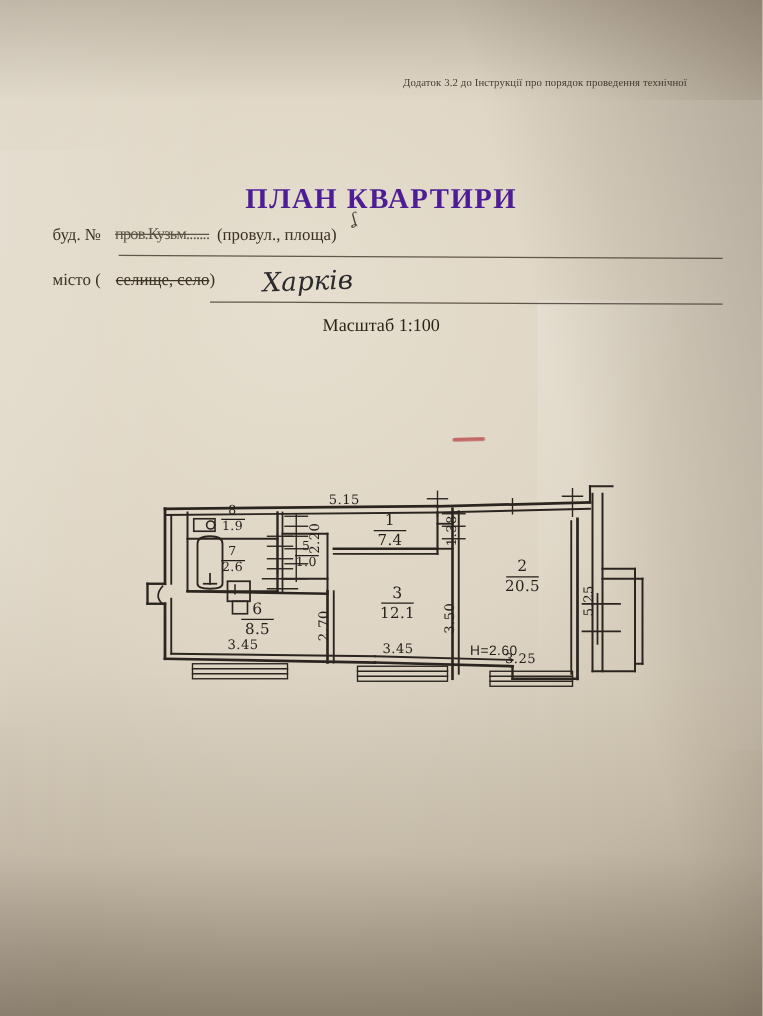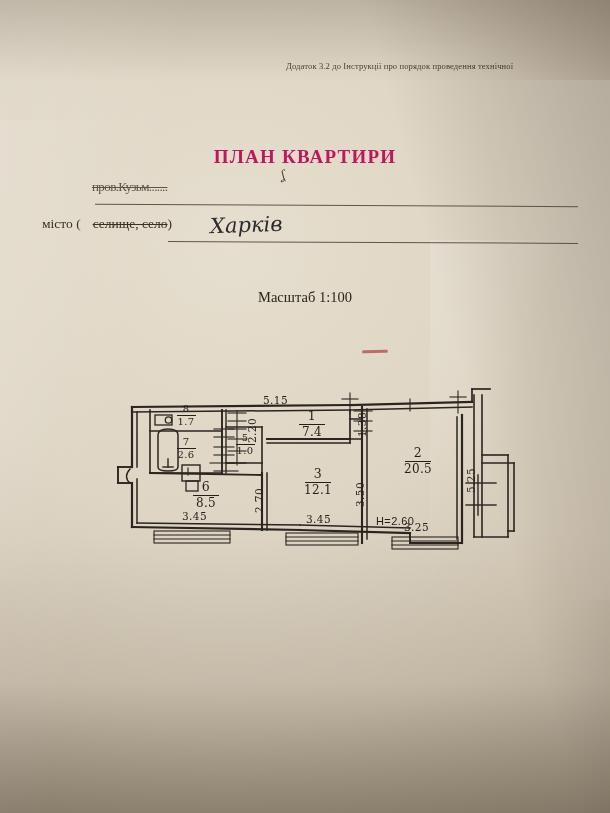--- a/index.html
+++ b/index.html
@@ -30,28 +30,28 @@
   .crease.c2{left:470px;top:80px;width:140px;height:520px;
     background:linear-gradient(80deg, rgba(255,255,255,0) 40%, rgba(255,255,255,.13) 100%);}
   .crease.c3{left:0px;top:120px;width:120px;height:460px;
     background:linear-gradient(280deg, rgba(255,255,255,0) 40%, rgba(255,255,255,.10) 100%);}
 
   #content{position:absolute;inset:0;}
 
   
   .hdr{
     position:absolute;right:24px;top:60px;width:300px;
-    font-size:8.6px;line-height:1.55;text-align:left;
+    font-size:8.6px;line-height:1.55;text-align:center;
     color:#3a3228;letter-spacing:.1px;
     font-family:"Liberation Serif", serif;
     opacity:.92;
   }
   .title{
     position:absolute;left:0;right:0;top:146px;text-align:center;
-    font-size:19px;font-weight:bold;letter-spacing:1.2px;color:#be185d;
+    font-size:23px;font-weight:bold;letter-spacing:1.2px;color:#4c1d95;
   }
   .formline{position:absolute;left:42px;color:#3a3124;font-size:13.5px;}
   .formline .strike{text-decoration:line-through;text-decoration-thickness:1px;margin-left:12px;}
   #l1{top:180px;}
   #l2{top:216px;}
   .rule{position:absolute;height:0;border-top:1.1px solid #4a4034;opacity:.85;}
   #rule1{left:95px;top:205px;width:483px;transform:rotate(.28deg);}
   #rule2{left:168px;top:242px;width:410px;transform:rotate(.25deg);}
   .hand{
     font-family:"DejaVu Serif", serif;font-style:italic;
@@ -59,21 +59,21 @@
   }
   #addr{
     position:absolute;left:92px;top:179px;font-size:13px;
     color:#4a4136;letter-spacing:-.6px;
     filter:blur(.35px);opacity:.88;
   }
   #addr .smudge{text-decoration:line-through;text-decoration-thickness:1px;}
   #addrTick{position:absolute;left:281px;top:168px;font-size:12px;color:#4a4136;
     transform:rotate(-18deg);font-family:"DejaVu Serif",serif;font-style:italic;}
   #city{position:absolute;left:210px;top:213px;font-size:21px;transform:rotate(-2deg);}
-  #scale{position:absolute;left:0;right:0;top:253px;text-align:center;font-size:14.5px;color:#2b2419;margin-top:36px;}
+  #scale{position:absolute;left:0;right:0;top:253px;text-align:center;font-size:14.5px;color:#2b2419;}
 
   
   #redmark{position:absolute;left:362px;top:350px;width:26px;height:2.6px;
     background:#b94a49;border-radius:2px;opacity:.78;filter:blur(.35px);
     transform:rotate(-1.5deg);}
 
   
   #plan{position:absolute;left:110px;top:355px;width:420px;height:240px;}
   #plan svg{display:block;overflow:visible;}
 
@@ -100,20 +100,25 @@
 <div class="crease c3"></div>
 
 <div id="content">
 
   <div class="hdr">
     <div>Додаток 3.2 до Інструкції про порядок проведення технічної</div>
   </div>
 
   <div class="title">ПЛАН КВАРТИРИ</div>
 
+  <div class="formline" id="l1">
+    <span>буд. №</span>
+    <span style="display:inline-block;width:86px"></span>
+    <span>(провул., площа)</span>
+  </div>
   <div id="addr">
     <span class="smudge">пров.Кузьм.......</span>
   </div>
   <div id="addrTick">ʆ</div>
   <div class="rule" id="rule1"></div>
 
   <div class="formline" id="l2">
     <span>місто (<span class="strike">селище, село</span>)</span>
   </div>
   <div class="rule" id="rule2"></div>
@@ -255,21 +260,21 @@
           <path d="M340,42 L356,42"></path>
 
           <path d="M300,44 L300,56"></path>
         </g>
       </g>
     </svg>
 
     <div class="lblwrap sm" style="left:58px;top:49px;width:36px;">
       <span class="num">8</span>
       <span class="bar"></span>
-      <span class="area">1.7</span>
+      <span class="area">1.9</span>
     </div>
 
     <div class="lblwrap sm" style="left:58px;top:82px;width:36px;">
       <span class="num">7</span>
       <span class="bar"></span>
       <span class="area">2.6</span>
     </div>
 
     <div class="lblwrap sm" style="left:119px;top:78px;width:32px;">
       <span class="num">5</span>

